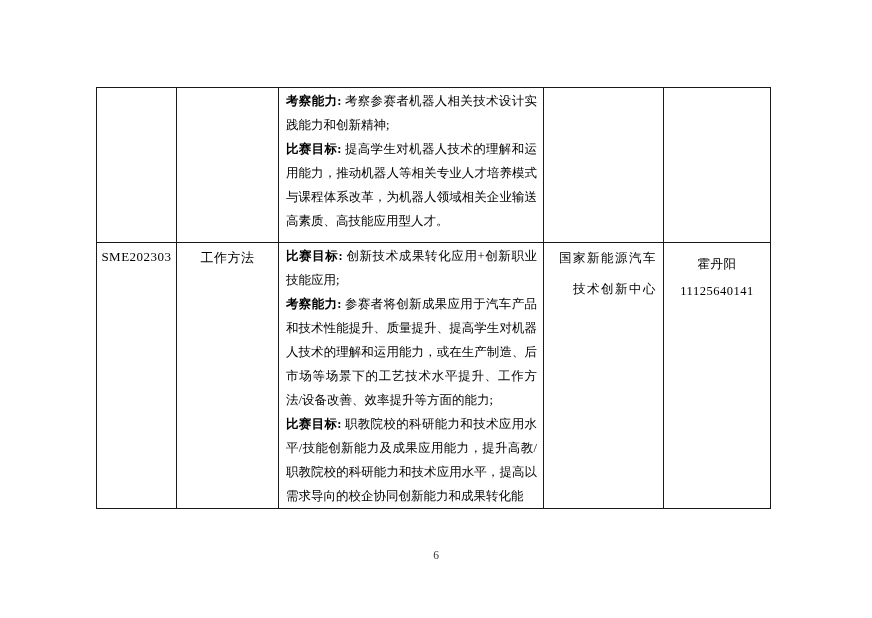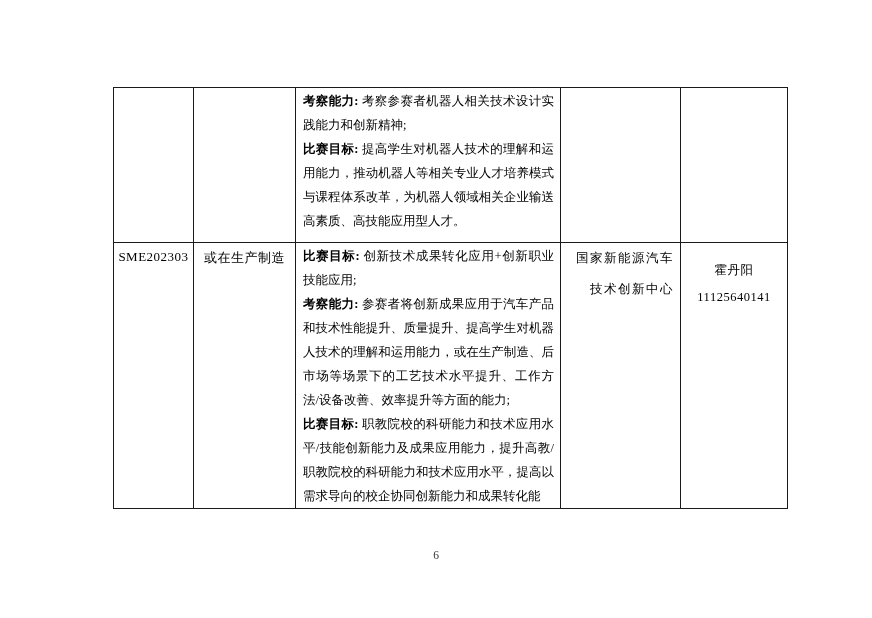--- a/index.html
+++ b/index.html
@@ -10,21 +10,21 @@
   body {
     width: 872px;
     height: 618px;
     position: relative;
     overflow: hidden;
     font-family: "Liberation Serif", "DejaVu Serif", serif;
     color: #000;
   }
   .doc-table {
     position: absolute;
-    left: 113px;
+    left: 96px;
     top: 87px;
     border-collapse: collapse;
     table-layout: fixed;
   }
   .doc-table td {
     border: 1px solid #1a1a1a;
     vertical-align: top;
     overflow: hidden;
   }
   tr.row-1 { height: 155px; }
@@ -61,21 +61,21 @@
     line-height: 31px;
     letter-spacing: 1.5px;
     padding: 0 6px;
   }
   .cell-contact {
     vertical-align: middle;
     text-align: center;
     font-size: 12.5px;
     line-height: 27px;
     letter-spacing: 0.5px;
-    padding: 14px 4px;
+    padding: 8px 4px;
   }
   .page-number {
     position: absolute;
     top: 549px;
     left: 0;
     width: 100%;
     text-align: center;
     font-size: 11.5px;
     color: #333;
   }
@@ -100,21 +100,21 @@
         <p><b class="para-label">比赛目标:</b> <span>提高学生对机器人技术的理解和运用能力，推动机器人等相关专业人才培养模式与课程体系改革，为机器人领域相关企业输送高素质、高技能应用型人才。</span></p>
       </td>
       <td class="cell-organization"></td>
       <td class="cell-contact">
         <div></div>
         <div></div>
       </td>
     </tr>
     <tr class="row-2">
       <td class="cell-code">SME202303</td>
-      <td class="cell-category">或在生产制造</td>
+      <td class="cell-category">工作方法</td>
       <td class="cell-description">
         <p><b class="para-label">比赛目标:</b> <span>创新技术成果转化应用+创新职业技能应用;</span></p>
         <p><b class="para-label">考察能力:</b> <span>参赛者将创新成果应用于汽车产品和技术性能提升、质量提升、提高学生对机器人技术的理解和运用能力，或在生产制造、后市场等场景下的工艺技术水平提升、工作方法/设备改善、效率提升等方面的能力;</span></p>
         <p><b class="para-label">比赛目标:</b> <span>职教院校的科研能力和技术应用水平/技能创新能力及成果应用能力，提升高教/职教院校的科研能力和技术应用水平，提高以需求导向的校企协同创新能力和成果转化能</span></p>
       </td>
       <td class="cell-organization">国家新能源汽车技术创新中心</td>
       <td class="cell-contact">
         <div>霍丹阳</div>
         <div>11125640141</div>
       </td>

